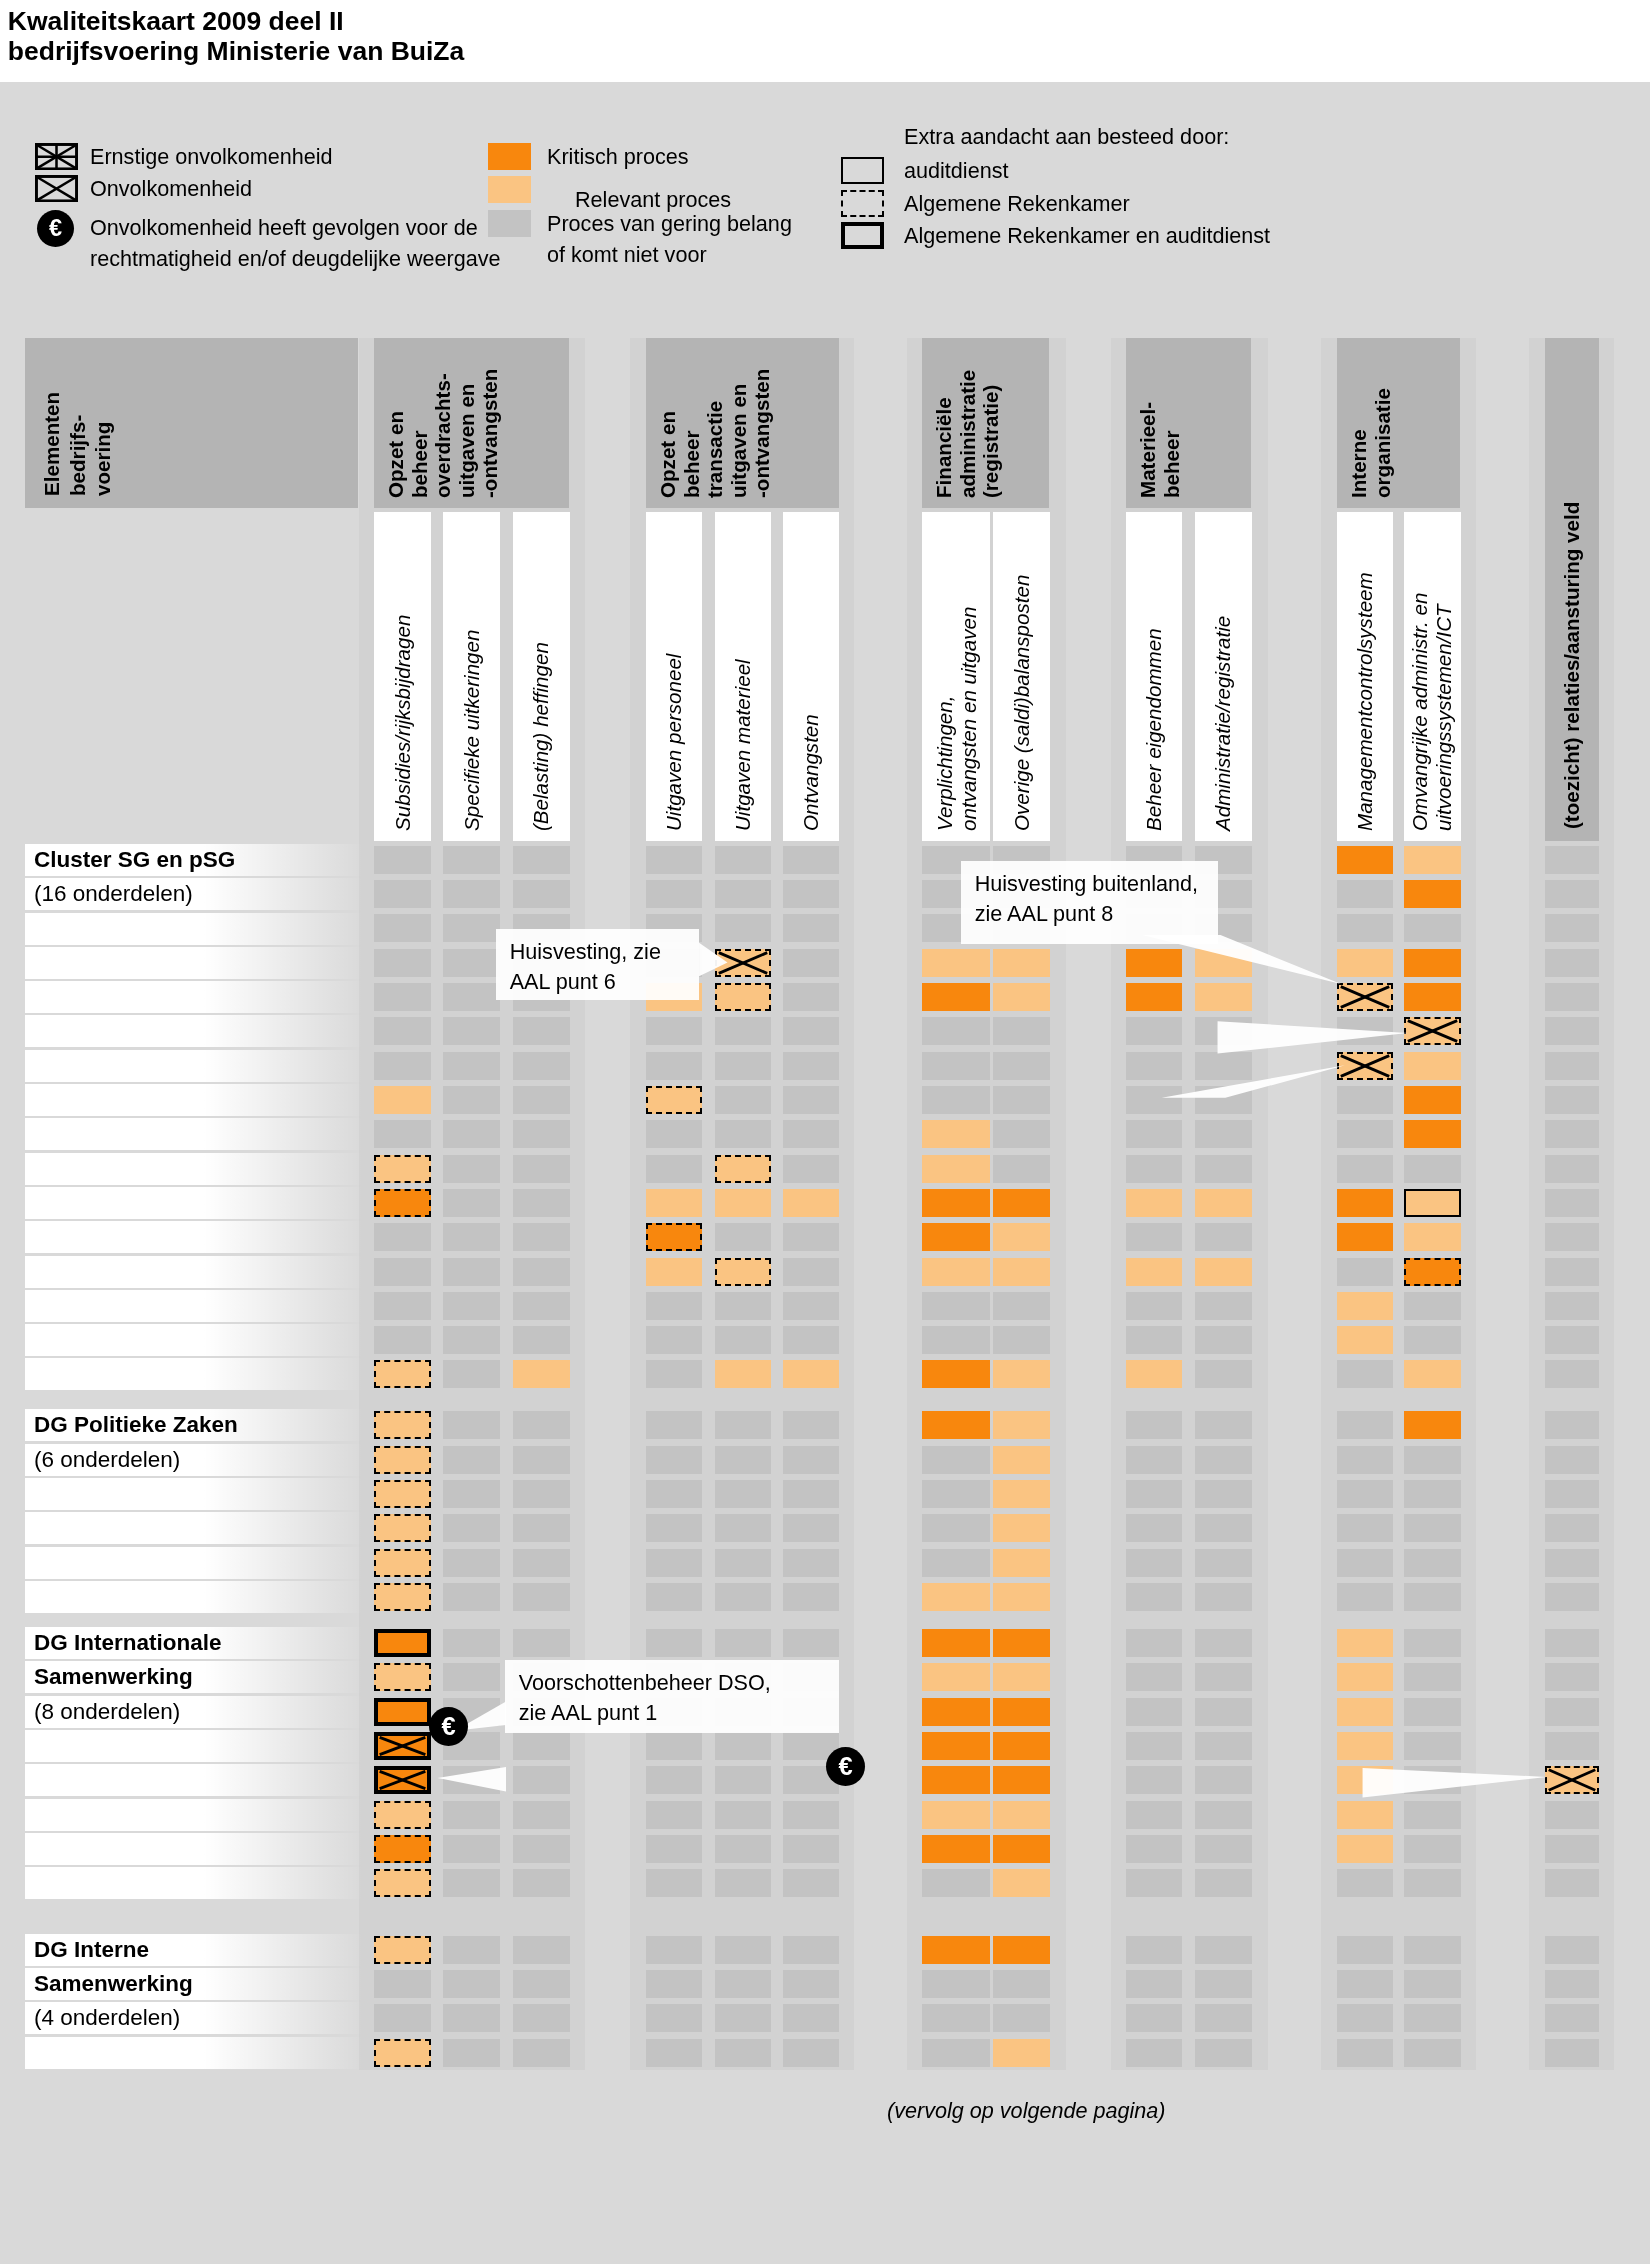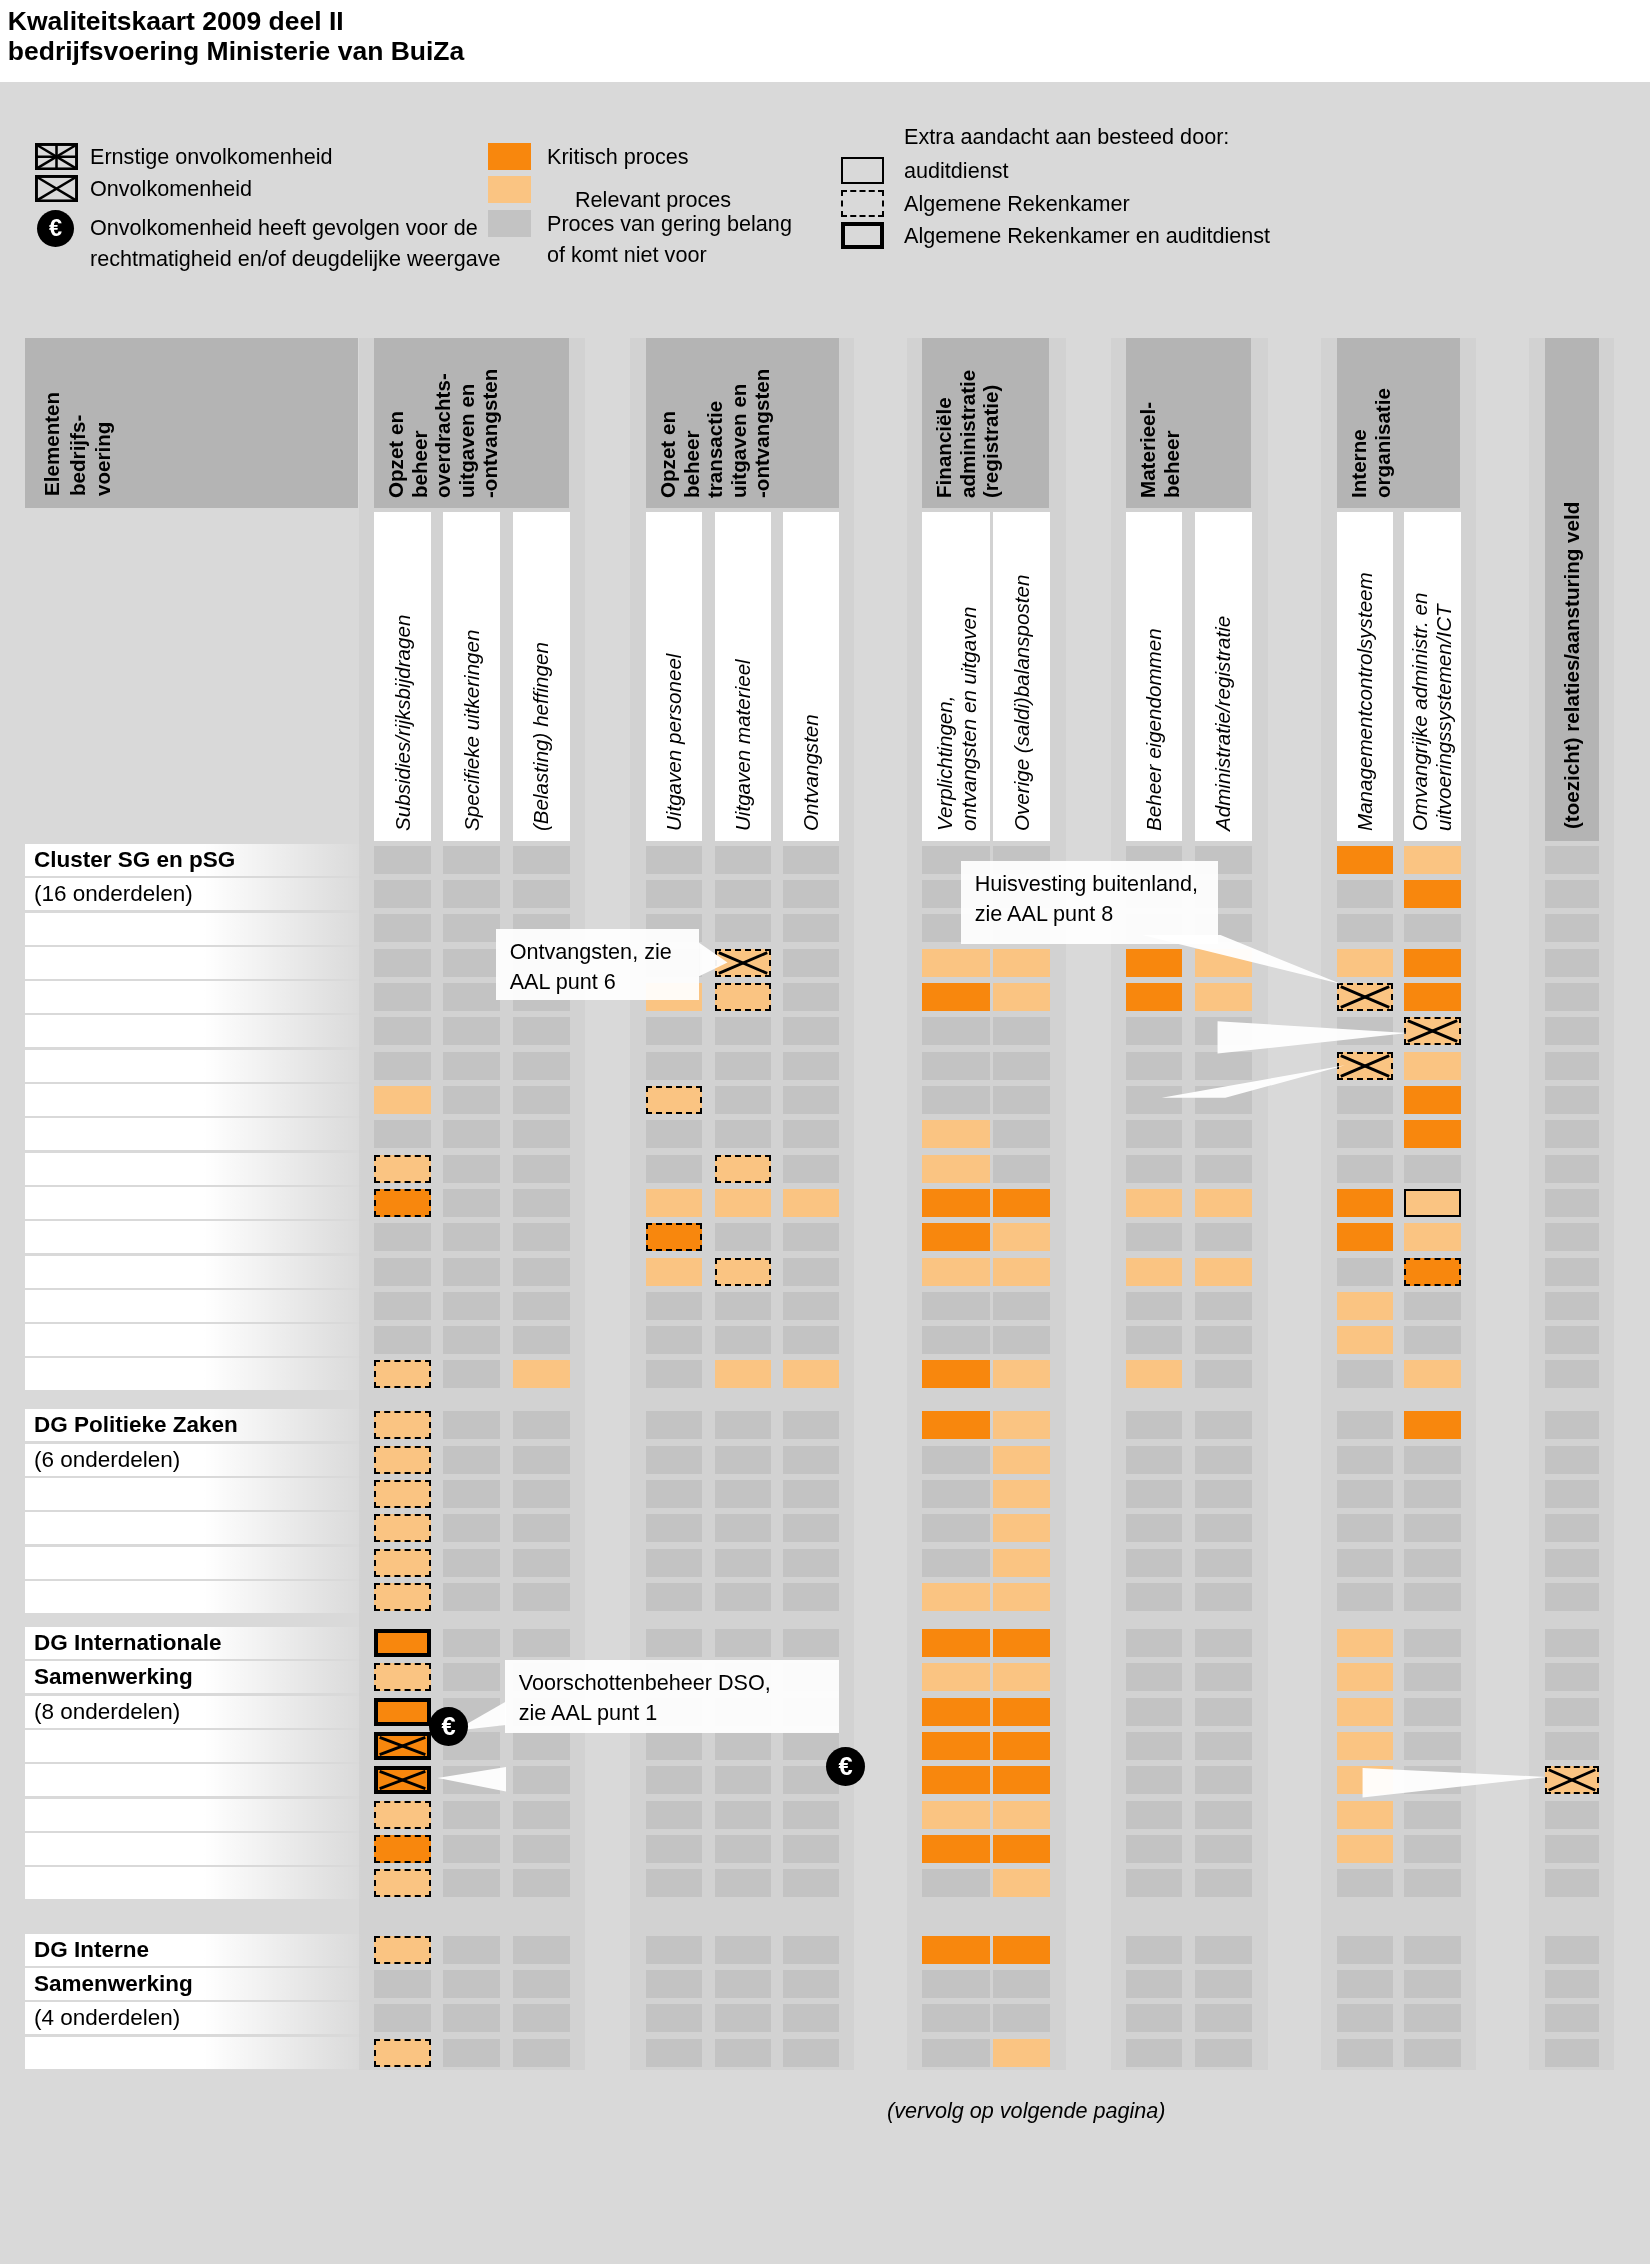--- a/index.html
+++ b/index.html
@@ -668,21 +668,21 @@
       <svg class="abs wedges" viewBox="0 0 1684 2310">
         <polygon points="713,962 713,996 742,982" fill="rgba(255,255,255,0.95)"></polygon>
         <polygon points="1165,954 1245,954 1368,1004" fill="rgba(255,255,255,0.95)"></polygon>
         <polygon points="1242,1042 1242,1075 1436,1054" fill="rgba(255,255,255,0.95)"></polygon>
         <polygon points="1185,1120 1250,1120 1372,1087" fill="rgba(255,255,255,0.95)"></polygon>
         <polygon points="516,1736 516,1760 464,1766" fill="rgba(255,255,255,0.95)"></polygon>
         <polygon points="516,1803 516,1828 446,1814" fill="rgba(255,255,255,0.95)"></polygon>
         <polygon points="1390,1804 1390,1834 1578,1813" fill="rgba(255,255,255,0.95)"></polygon>
       </svg>
       <div class="abs callout" style="left:496px;top:929px;width:203px;height:63px;padding-top:7.8px;">
-        <div class="cl">Ontvangsten, zie</div>
+        <div class="cl">Huisvesting, zie</div>
         <div class="cl">AAL punt 6</div>
       </div>
       <div class="abs callout" style="left:961px;top:861px;width:257px;height:75px;padding-top:7.8px;">
         <div class="cl">Huisvesting buitenland,</div>
         <div class="cl">zie AAL punt 8</div>
       </div>
       <div class="abs callout" style="left:505px;top:1660px;width:334px;height:65px;padding-top:7.8px;">
         <div class="cl">Voorschottenbeheer DSO,</div>
         <div class="cl">zie AAL punt 1</div>
       </div>

